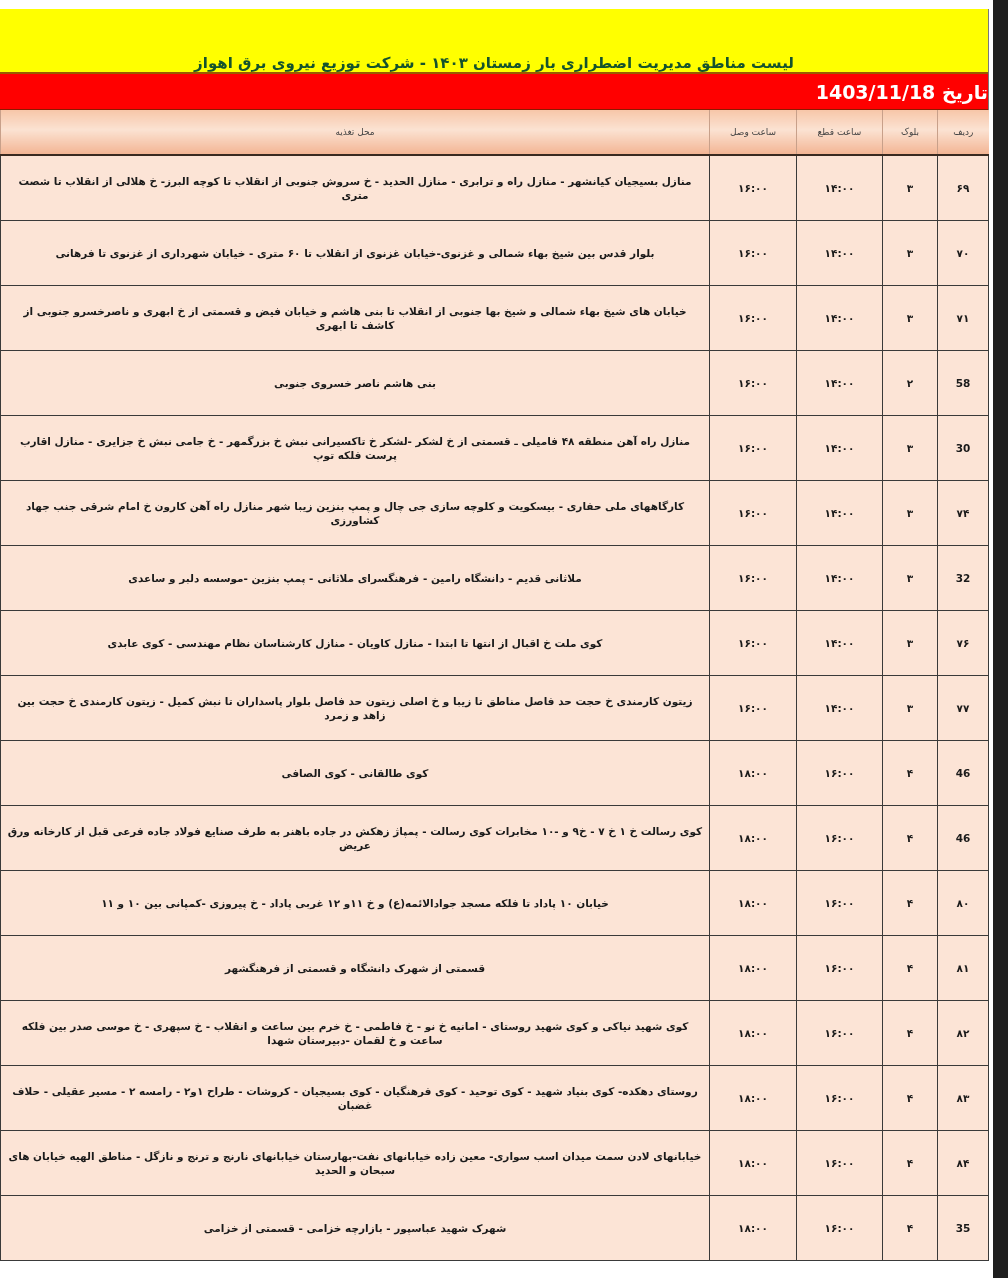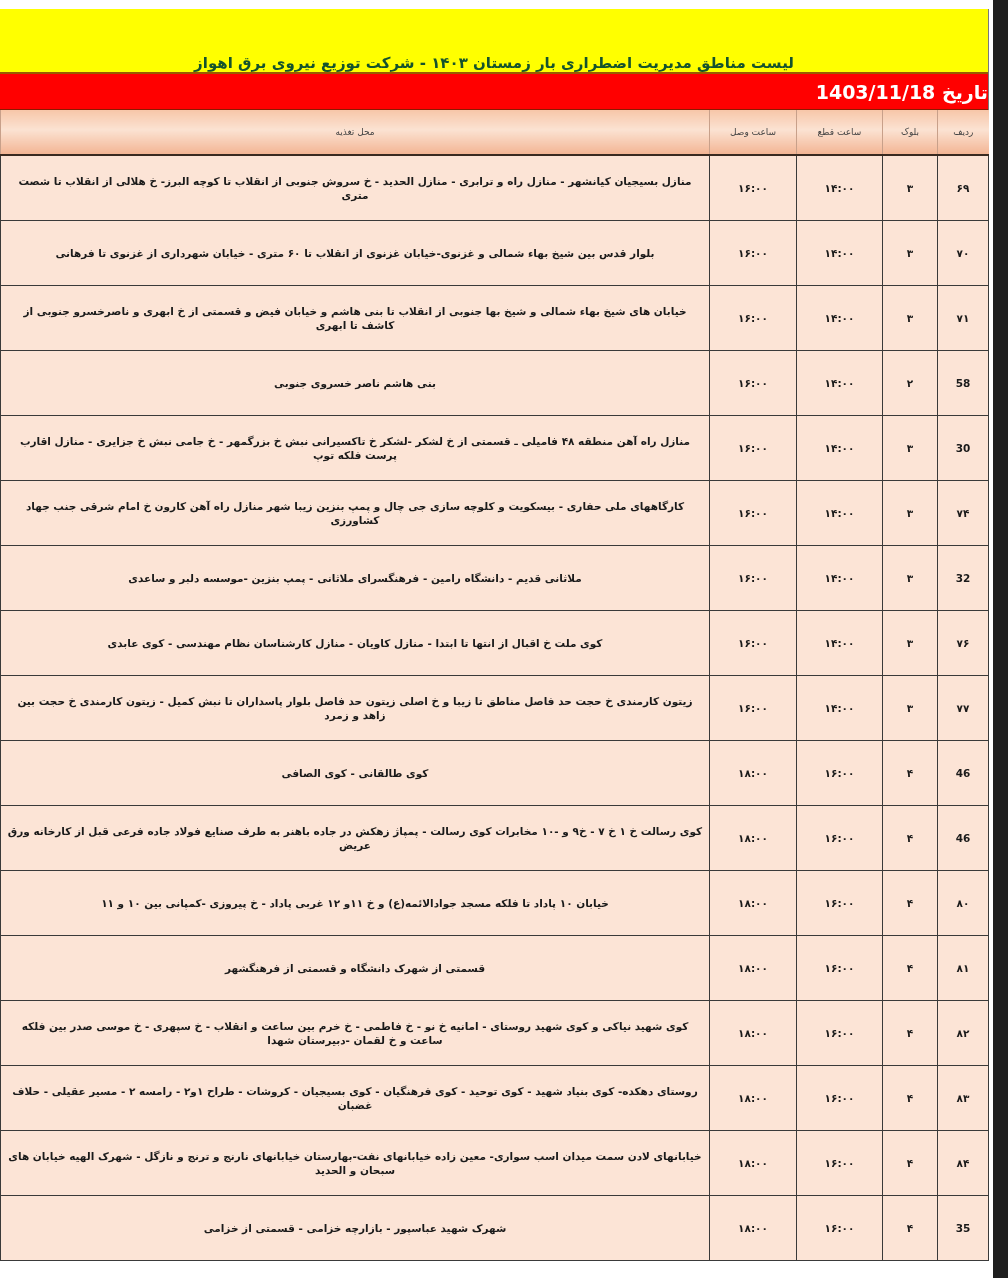--- a/index.html
+++ b/index.html
@@ -226,21 +226,21 @@
         <td class="c-block">۴</td>
         <td class="c-time">۱۶:۰۰</td>
         <td class="c-time">۱۸:۰۰</td>
         <td class="c-area">روستای دهکده- کوی بنیاد شهید - کوی توحید - کوی فرهنگیان - کوی بسیجیان - کروشات - طراح ۱و۲ - رامسه ۲ - مسیر عقیلی - حلاف غضبان</td>
       </tr>
       <tr>
         <td class="c-row">۸۴</td>
         <td class="c-block">۴</td>
         <td class="c-time">۱۶:۰۰</td>
         <td class="c-time">۱۸:۰۰</td>
-        <td class="c-area">خیابانهای لادن سمت میدان اسب سواری- معین زاده خیابانهای نفت-بهارستان خیابانهای نارنج و ترنج و نازگل - شهرک الهیه خیابان های سبحان و الحدید</td>
+        <td class="c-area">خیابانهای لادن سمت میدان اسب سواری- معین زاده خیابانهای نفت-بهارستان خیابانهای نارنج و ترنج و نازگل - مناطق الهیه خیابان های سبحان و الحدید</td>
       </tr>
       <tr>
         <td class="c-row">35</td>
         <td class="c-block">۴</td>
         <td class="c-time">۱۶:۰۰</td>
         <td class="c-time">۱۸:۰۰</td>
         <td class="c-area">شهرک شهید عباسپور - بازارچه خزامی - قسمتی از خزامی</td>
       </tr>
     </tbody>
   </table>

